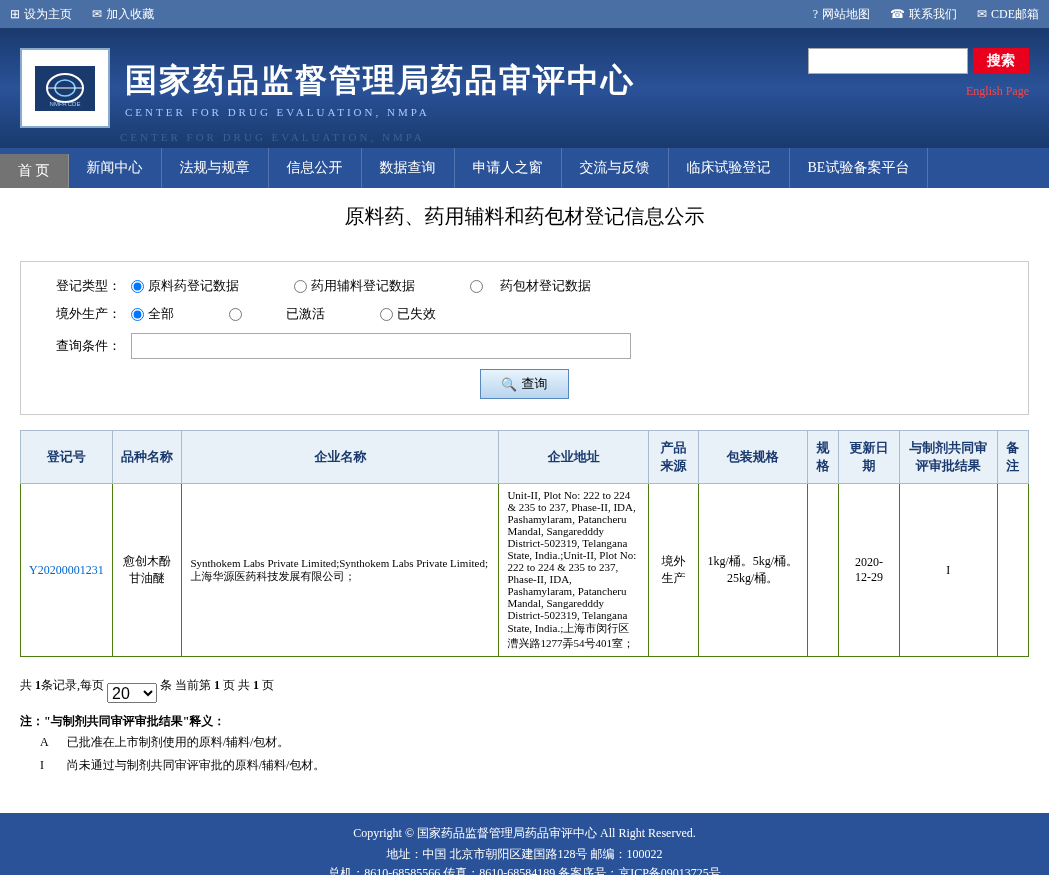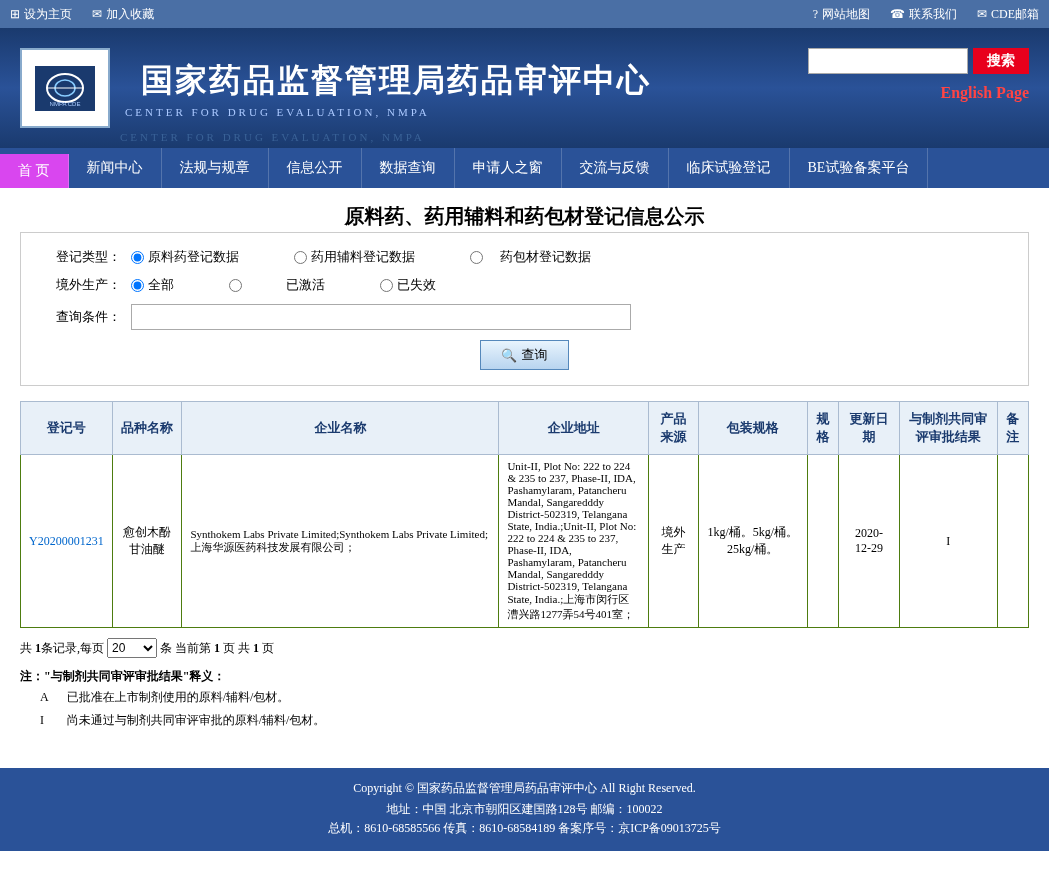--- a/index.html
+++ b/index.html
@@ -47,21 +47,20 @@
     .header-title {
       color: #fff;
       flex: 1;
     }
     .header-title h1 {
       font-size: 32px;
       font-weight: bold;
       color: #fff;
       font-family: Liberation Serif, serif;
       letter-spacing: 2px;
-      margin-left: 16px;
     }
     .header-title .subtitle {
       font-size: 11px;
       color: #aac8ff;
       letter-spacing: 3px;
       margin-top: 3px;
     }
     .header-watermark {
       position: absolute;
       bottom: 5px;
@@ -96,23 +95,23 @@
       background: #e8001c;
       color: #fff;
       border: none;
       padding: 4px 14px;
       font-size: 14px;
       cursor: pointer;
       font-weight: bold;
     }
     .english-page-link {
       color: #ff4444;
-      font-size: 16px;
-      cursor: pointer;
-      font-weight: bold;
+      font-size: 12px;
+      cursor: pointer;
+      font-weight: normal;
       margin-top: 5px;
     }
 
     
     .nav-bar {
       background: #2a5298;
       height: 40px;
       display: flex;
       align-items: stretch;
     }
@@ -123,35 +122,35 @@
       align-items: center;
       cursor: pointer;
       font-size: 14px;
       white-space: nowrap;
       border-right: 1px solid rgba(255,255,255,0.2);
     }
     .nav-item:hover, .nav-item.active {
       background: #1a3a6e;
     }
     .nav-item.active {
-      background: #d946ef;
+      background: #737373;
       margin-top: 6px;
     }
 
     
     .main-content {
       padding: 15px 20px;
       background: #fff;
     }
     .page-title {
       text-align: center;
       font-size: 20px;
-      font-weight: bold;
+      font-weight: normal;
       color: #000;
-      margin-bottom: 2px;
+      margin-bottom: 31px;
     }
 
     
     .search-form {
       border: 1px solid #ccc;
       padding: 15px 20px;
       margin-bottom: 15px;
     }
     .form-row {
       display: flex;
@@ -220,21 +219,22 @@
     
     .pagination {
       font-size: 12px;
       margin-bottom: 10px;
       display: flex;
       align-items: center;
     }
     .pagination select {
       width: 50px;
       height: 20px;
-      font-size: 12px;
+      font-size: 16px;
+      margin-top: 16px;
     }
 
     
     .notes-section {
       font-size: 12px;
       margin-top: 5px;
     }
     .notes-title { font-weight: bold; }
     .notes-table { margin-left: 10px; }
     .notes-table tr td { padding: 2px 8px; }

